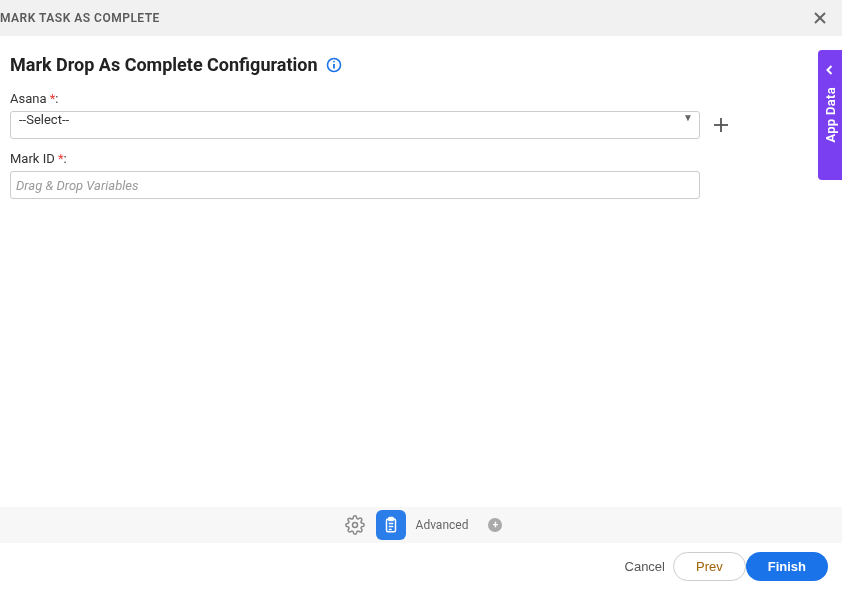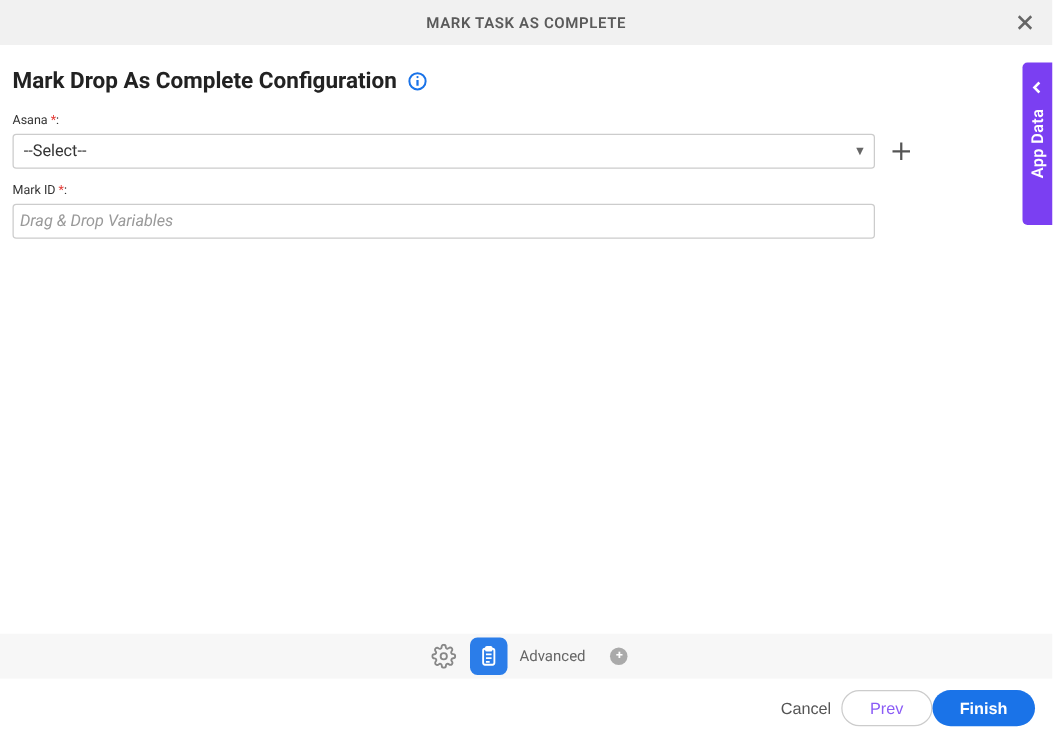--- a/index.html
+++ b/index.html
@@ -13,21 +13,21 @@
       height: 590px;
       background: #fff;
       position: relative;
       overflow: hidden;
     }
     .header-bar {
       height: 36px;
       background: #f1f1f1;
       display: flex;
       align-items: center;
-      justify-content: center;
+      justify-content: flex-start;
       position: relative;
     }
     .header-title {
       font-size: 12px;
       font-weight: 600;
       letter-spacing: 0.5px;
       color: #5a5a5a;
       text-align: center;
     }
     .close-btn {
@@ -59,40 +59,39 @@
     }
     .info-icon {
       color: #1a73e8;
       display: flex;
       align-items: center;
     }
     .field-group {
       margin-bottom: 12px;
     }
     .field-label {
-      font-size: 10px;
+      font-size: 13px;
       color: #333;
       margin-bottom: 5px;
       display: block;
     }
     .required-star {
       color: #e53935;
     }
     .field-row {
       display: flex;
       align-items: center;
       gap: 10px;
     }
     .select-box {
       flex: 0 0 690px;
       height: 28px;
       border: 1px solid #ccc;
       border-radius: 3px;
       display: flex;
-      align-items: center;
       justify-content: space-between;
       padding: 0 6px 0 8px;
       font-size: 13px;
       color: #333;
       background: #fff;
       cursor: pointer;
     }
     .select-caret {
       color: #666;
       font-size: 10px;
@@ -214,21 +213,21 @@
     .btn-cancel {
       font-size: 13px;
       color: #555;
       cursor: pointer;
       background: none;
       border: none;
       padding: 6px 8px;
     }
     .btn-prev {
       font-size: 13px;
-      color: #8b5cf6;
+      color: #a16207;
       background: #fff;
       border: 1px solid #ccc;
       border-radius: 16px;
       padding: 6px 22px;
       cursor: pointer;
     }
     .btn-finish {
       font-size: 13px;
       font-weight: 600;
       color: #ffffff;

